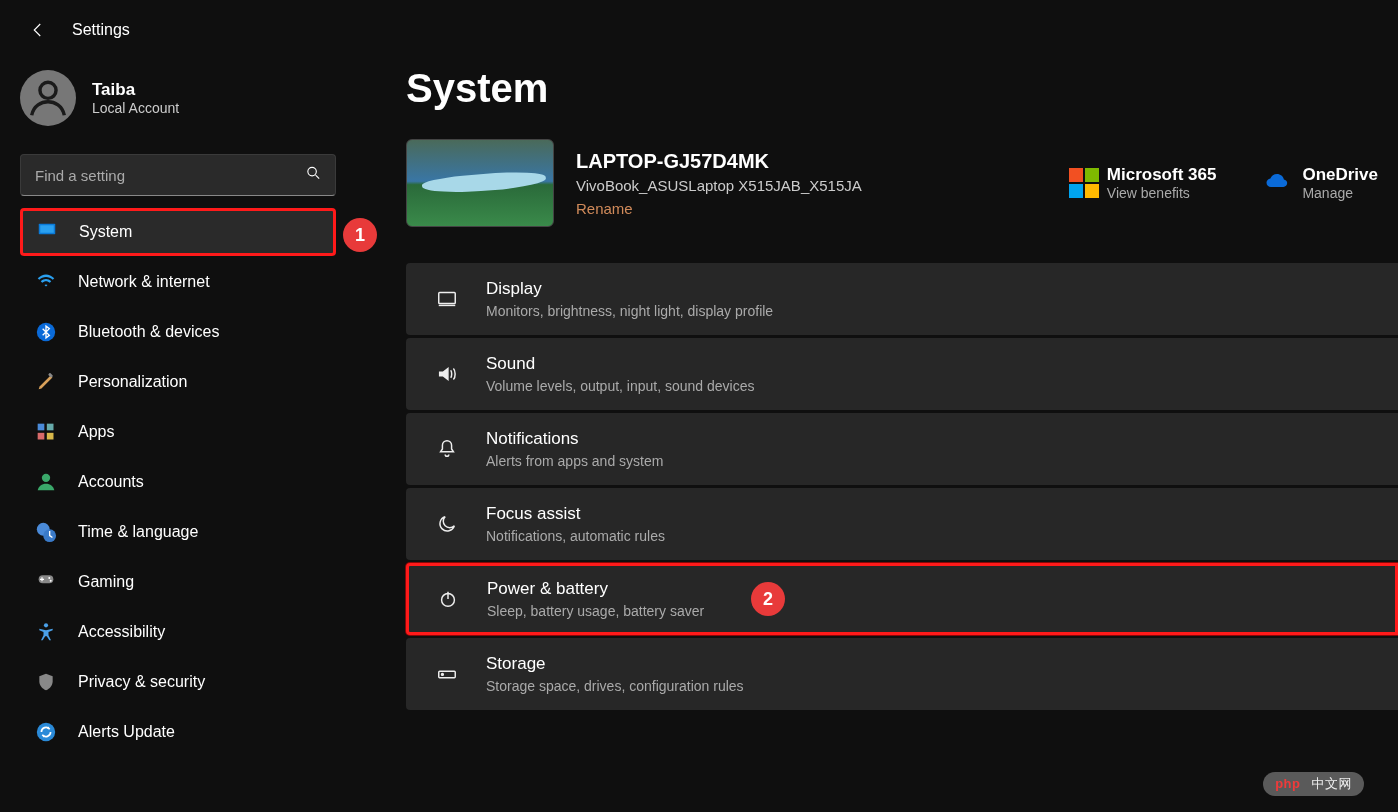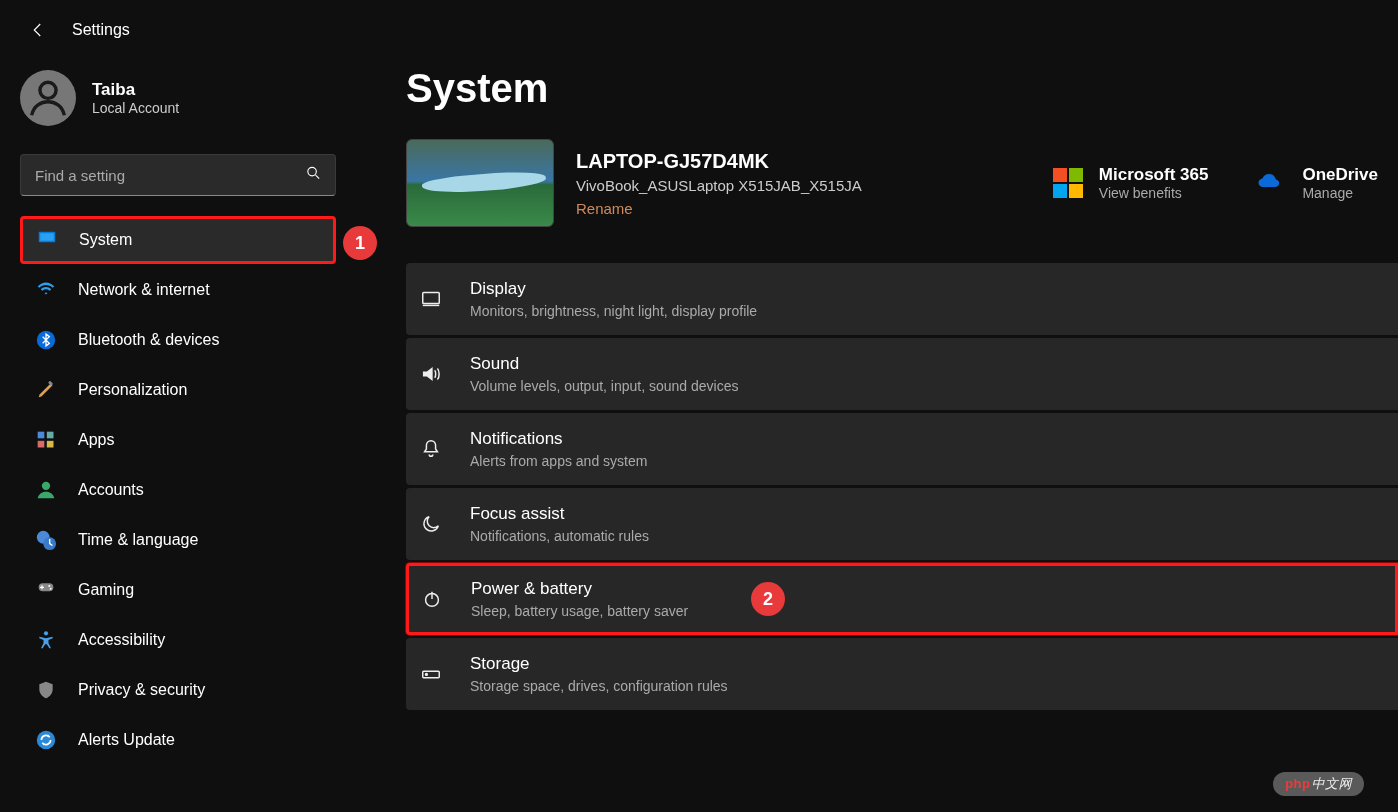--- a/index.html
+++ b/index.html
@@ -39,21 +39,21 @@
       width: 56px; height: 56px; border-radius: 50%;
       background: #777;
       display: flex; align-items: center; justify-content: center;
     }
     .avatar svg { width: 46px; height: 46px; }
     .account-name { font-size: 17px; font-weight: 600; }
     .account-sub { font-size: 14px; color: #ccc; }
 
     .search-container {
       position: relative;
-      margin: 8px 0 20px 0;
+      margin: 8px 0 12px 0;
       border-radius: 19px;
     }
     .search-input {
       width: 100%; height: 42px;
       background: #2a2a2a;
       border: 1px solid #3a3a3a;
       border-radius: 4px;
       color: #ccc;
       padding: 0 40px 0 14px;
       font-size: 15px;
@@ -123,39 +123,39 @@
       top: 40%; left: 10%; right: 5%;
       height: 20%;
       background: #a8d8e8;
       border-radius: 40% 60% 50% 70%;
       transform: rotate(-5deg);
     }
     .device-name { font-size: 20px; font-weight: 600; margin-bottom: 4px; }
     .device-model { font-size: 15px; color: #ccc; margin-bottom: 6px; }
     .device-rename { font-size: 15px; color: #d08a5a; cursor: pointer; }
     .device-right { display: flex; gap: 44px; align-items: center; }
-    .promo { display: flex; align-items: center; gap: 16px; cursor: pointer; }
+    .promo { display: flex; align-items: center; gap: 8px; cursor: pointer; }
     .promo-title { font-size: 17px; font-weight: 600; }
     .promo-sub { font-size: 14px; color: #aaa; }
 
     .ms365-logo {
       display: grid; grid-template-columns: 14px 14px; grid-template-rows: 14px 14px;
       gap: 2px; width: 30px; height: 30px;
     }
     .ms365-logo > div:nth-child(1){background:#f25022;}
     .ms365-logo > div:nth-child(2){background:#7fba00;}
     .ms365-logo > div:nth-child(3){background:#00a4ef;}
     .ms365-logo > div:nth-child(4){background:#ffb900;}
 
     .settings-list { display: flex; flex-direction: column; gap: 3px; }
     .setting-item {
       display: flex; align-items: center; gap: 26px;
       background: #272727;
       height: 72px;
-      padding: 0 10px;
+      padding: 0 26px;
       border-radius: 4px;
       border: 2px solid transparent;
       cursor: pointer;
       position: relative;
       border-top-right-radius: 0;
       border-bottom-right-radius: 0;
     }
     .setting-item.highlight {
       border: 3px solid #ff1a1a;
       box-shadow: 0 0 0 1px rgba(255,0,0,.5);
@@ -446,14 +446,14 @@
       <div class="setting-title">Storage</div>
       <div class="setting-sub">Storage space, drives, configuration rules</div>
     </div>
 
   </div>
       </div>
   </div>
 </div>
 
 <div class="watermark">
-  <b>php</b><span style="margin-left:1px;font-style:italic;">中文网</span>
+  <b>php</b><span style="margin-left:11px;">中文网</span>
 </div>
 
 </body></html>

